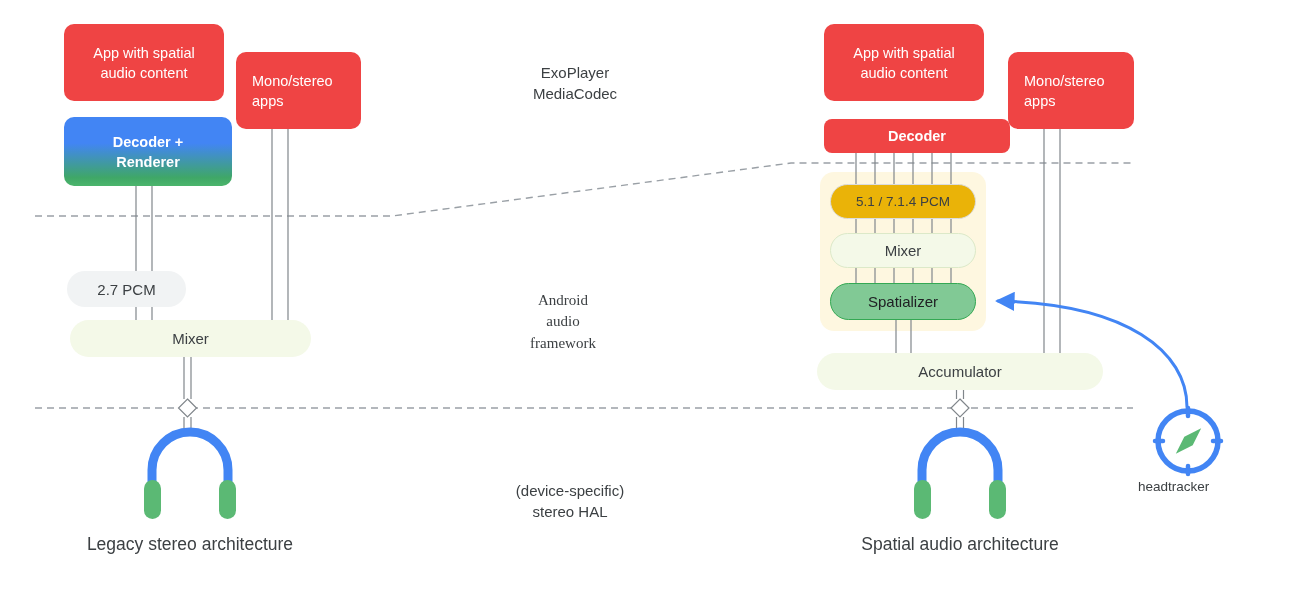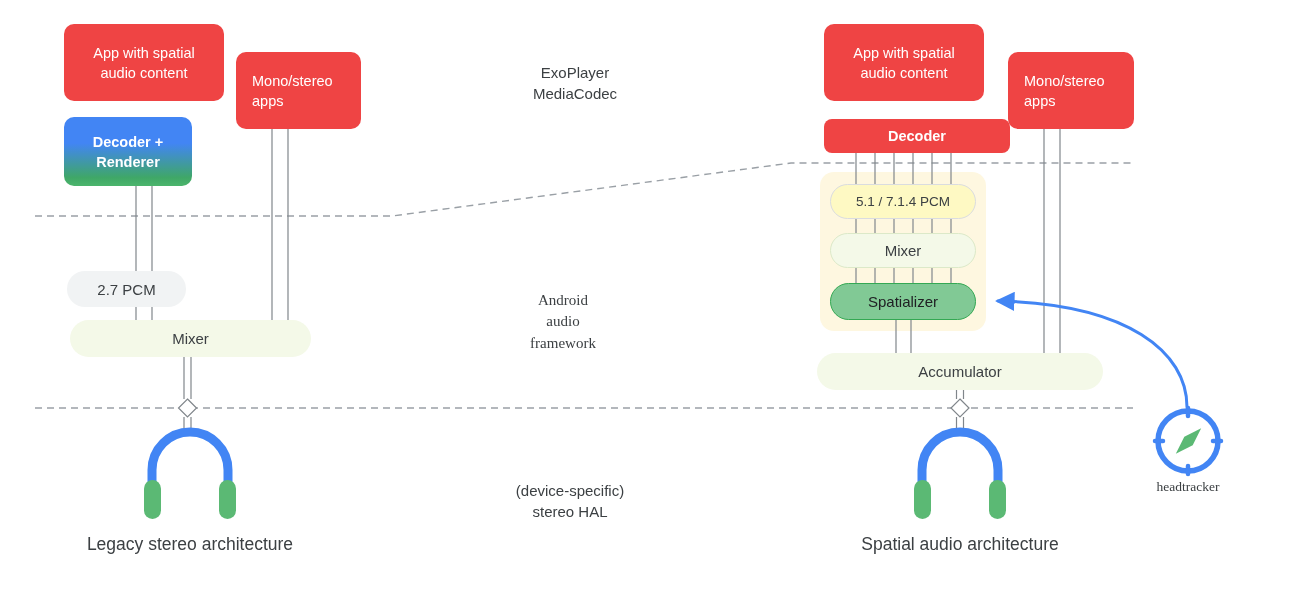--- a/index.html
+++ b/index.html
@@ -17,28 +17,28 @@
     background:linear-gradient(180deg,#4285F4 0%,#4285F4 38%,#3FA767 88%,#4CB56C 100%);
     color:#ffffff;border-radius:10px;font-weight:bold;
     display:flex;align-items:center;justify-content:center;text-align:center;
     font-size:14.5px;line-height:1.38;z-index:3;
   }
   .pill{
     border-radius:999px;display:flex;align-items:center;justify-content:center;
     text-align:center;font-size:15px;color:#3C4043;z-index:3;
   }
   .pill.gray-l{background:#F1F3F4;}
-  .pill.gray-r{background:#fef9c3;border:1px solid #DADCE0;font-size:13.5px;}
+  .pill.gray-r{background:#eab308;border:1px solid #DADCE0;font-size:13.5px;}
   .pill.lgreen{background:#F4F9E8;}
   .pill.lgreen-b{background:#F4F9E8;border:1px solid #DCE9C8;}
   .pill.green{background:#81C995;border:1.5px solid #34A853;color:#202124;}
   .container-yellow{background:#FEF7E0;border-radius:14px;z-index:1;}
   .midlabel{color:#3C4043;font-size:15px;line-height:1.42;text-align:center;z-index:3;}
   .caption{color:#3C4043;font-size:17.5px;text-align:center;z-index:3;}
-  .smalllabel{color:#3C4043;font-size:13.5px;text-align:center;z-index:3;font-family:Liberation Serif, serif;}
+  .smalllabel{color:#3C4043;font-size:13.5px;text-align:left;z-index:3;}
   svg.lines{position:absolute;left:0;top:0;z-index:2;pointer-events:none;}
 </style>
 </head>
 <body>
 
 <div class="canvas">
 
   <div class="abs container-yellow" style="left:820px;top:172px;width:166px;height:159px;"></div>
 
   <svg class="lines" width="1300" height="594" viewBox="0 0 1300 594">
@@ -106,21 +106,21 @@
       <polygon points="1201.2,428.3 1192.7,445.2 1175.8,453.7 1184.3,436.8" fill="#5BB974"></polygon>
     </g>
   </svg>
 
   <div class="abs bluebox pre" style="left:64px;top:24px;width:160px;height:77px;">App with spatial
 audio content</div>
 
   <div class="abs bluebox leftalign pre" style="left:236px;top:24px;width:125px;height:77px;">Mono/stereo
 apps</div>
 
-  <div class="abs gradientbox pre" style="left:64px;top:117px;width:128px;height:69px;">Decoder +
+  <div class="abs gradientbox pre" style="left:64px;top:117px;width:168px;height:69px;">Decoder +
 Renderer</div>
 
   <div class="abs pill gray-l" style="left:67px;top:271px;width:119px;height:36px;">2.7 PCM</div>
 
   <div class="abs pill lgreen" style="left:70px;top:320px;width:241px;height:37px;">Mixer</div>
 
   <div class="abs caption" style="left:60px;top:534px;width:260px;">Legacy stereo architecture</div>
 
   <div class="abs midlabel pre" style="left:495px;top:62px;width:160px;">ExoPlayer
 MediaCodec</div>

